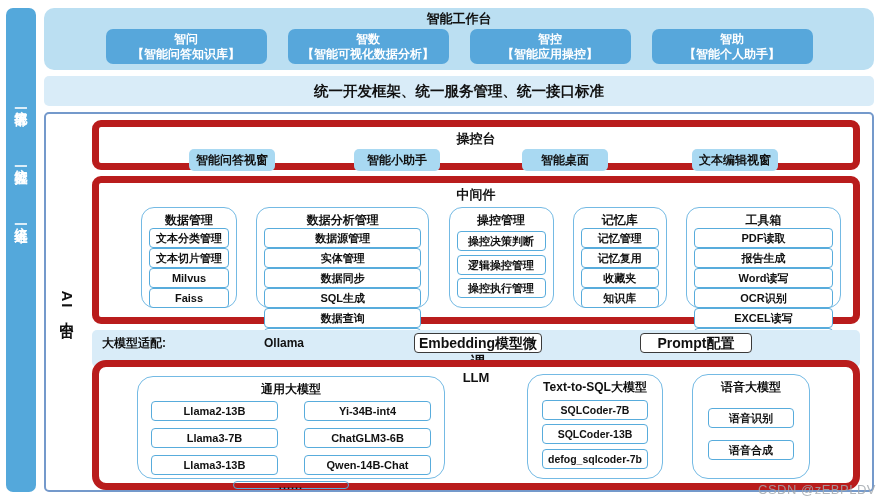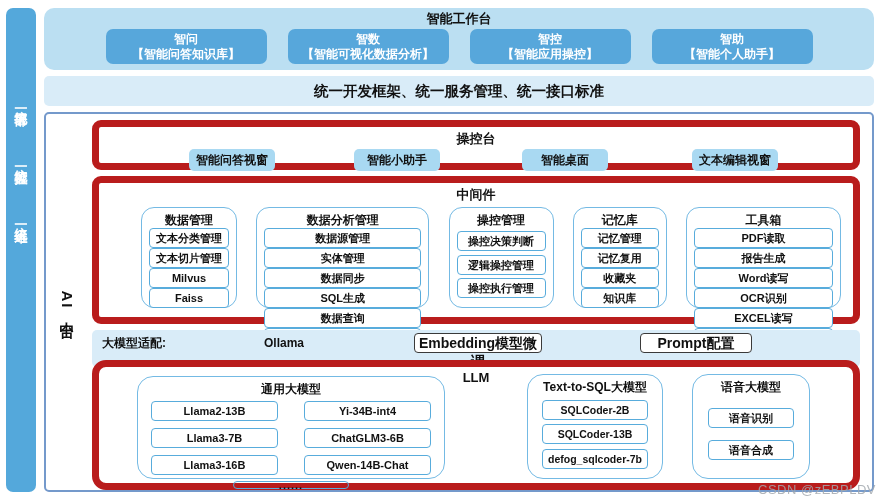--- a/index.html
+++ b/index.html
@@ -215,30 +215,30 @@
       <div class="sec llm">
         <div class="sec-title">LLM</div>
 
         <div class="llm-box lb-general">
           <div class="lb-title">通用大模型</div>
           <div class="gen-grid">
             <div class="model">Llama2-13B</div>
             <div class="model">Yi-34B-int4</div>
             <div class="model">Llama3-7B</div>
             <div class="model">ChatGLM3-6B</div>
-            <div class="model">Llama3-16B</div>
+            <div class="model">Llama3-13B</div>
             <div class="model">Qwen-14B-Chat</div>
           </div>
           <div class="more-box">......</div>
         </div>
 
         <div class="llm-box lb-sql">
           <div class="lb-title">Text-to-SQL大模型</div>
           <div class="stack">
-            <div class="model">SQLCoder-2B</div>
+            <div class="model">SQLCoder-7B</div>
             <div class="model">SQLCoder-13B</div>
             <div class="model">defog_sqlcoder-7b</div>
           </div>
         </div>
 
         <div class="llm-box lb-voice">
           <div class="lb-title">语音大模型</div>
           <div class="stack">
             <div class="model">语音识别</div>
             <div class="model">语音合成</div>

